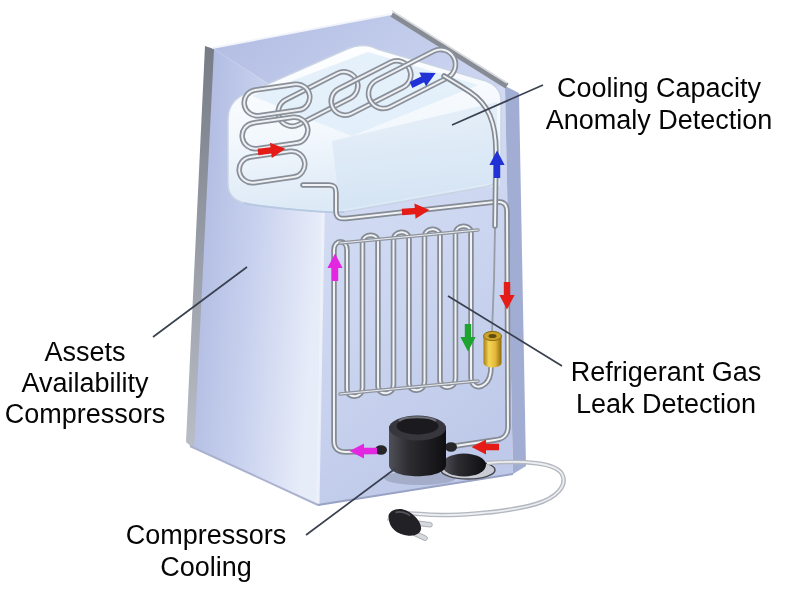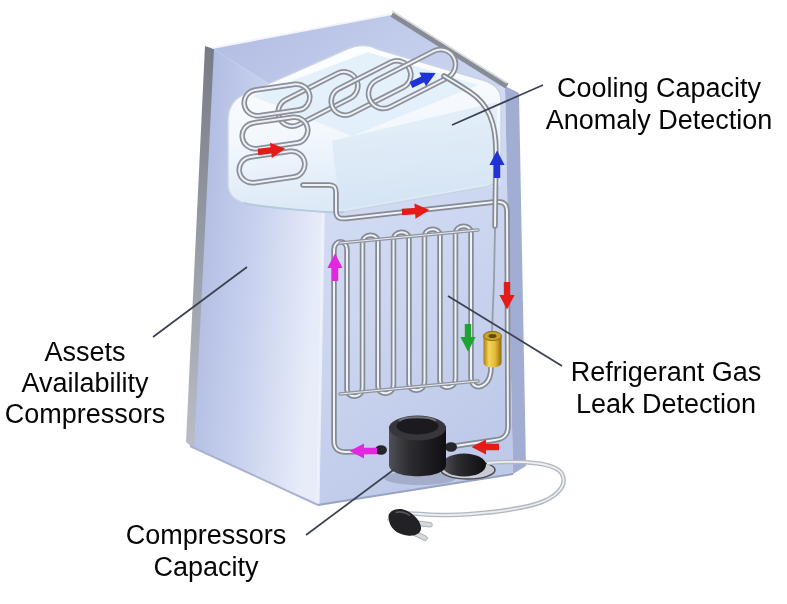--- a/index.html
+++ b/index.html
@@ -194,15 +194,15 @@
   <div>Assets</div>
   <div>Availability</div>
   <div>Compressors</div>
 </div>
 <div class="diagram-label" style="left:536px;top:356px;width:260px;">
   <div>Refrigerant Gas</div>
   <div>Leak Detection</div>
 </div>
 <div class="diagram-label" style="left:86px;top:519px;width:240px;">
   <div>Compressors</div>
-  <div>Capacity</div>
+  <div>Cooling</div>
 </div>
 </div>
 
 </body></html>

